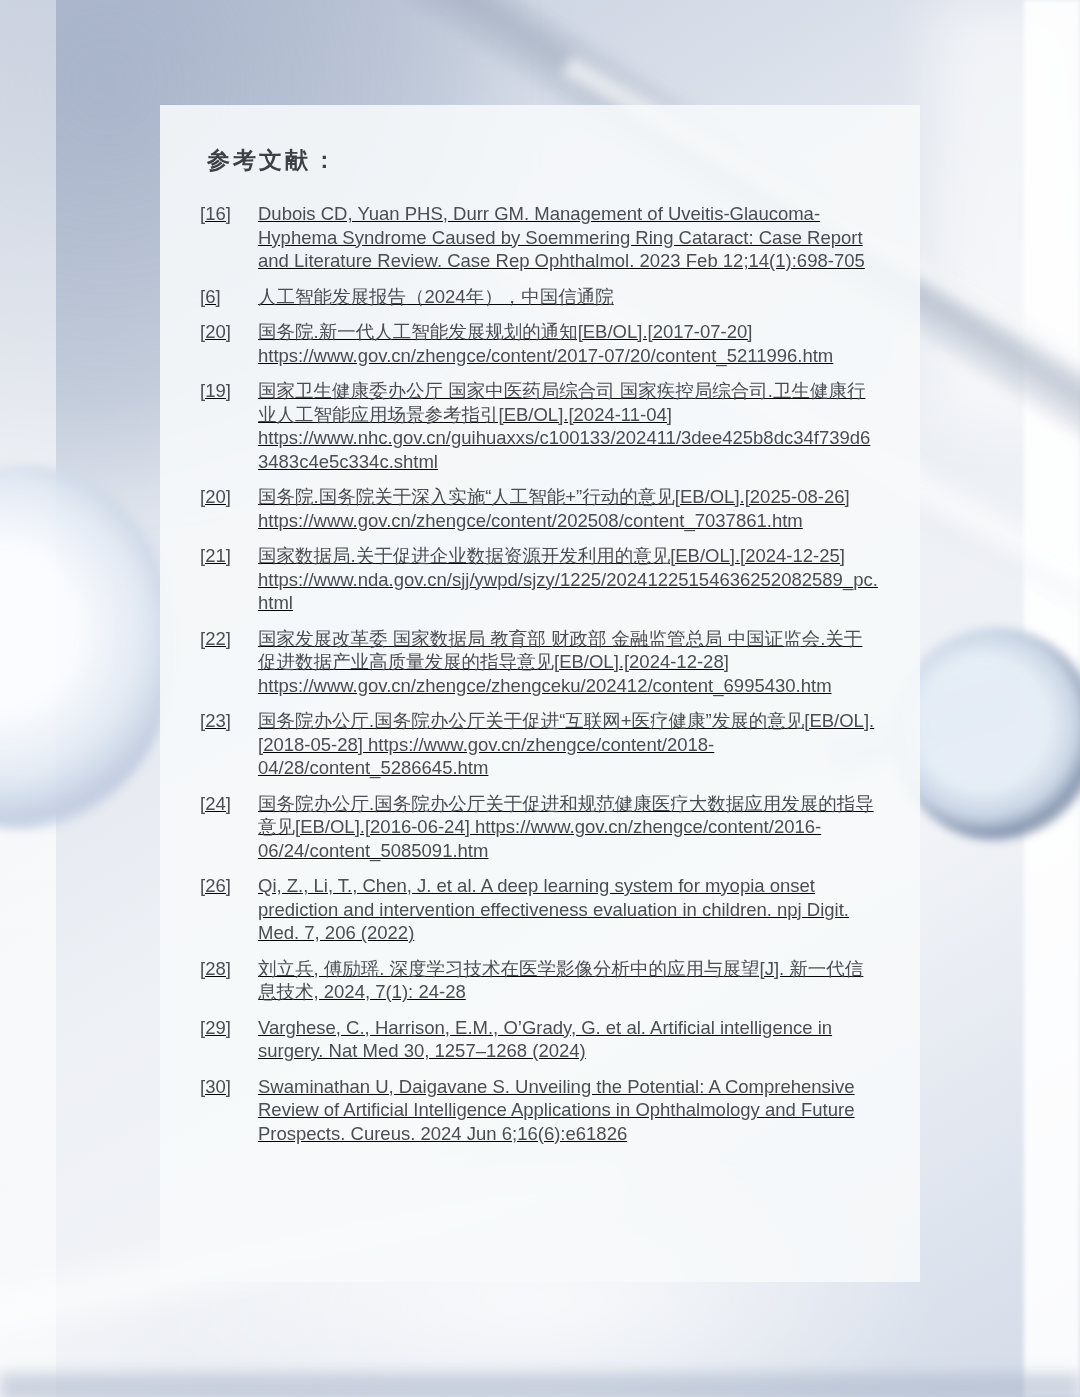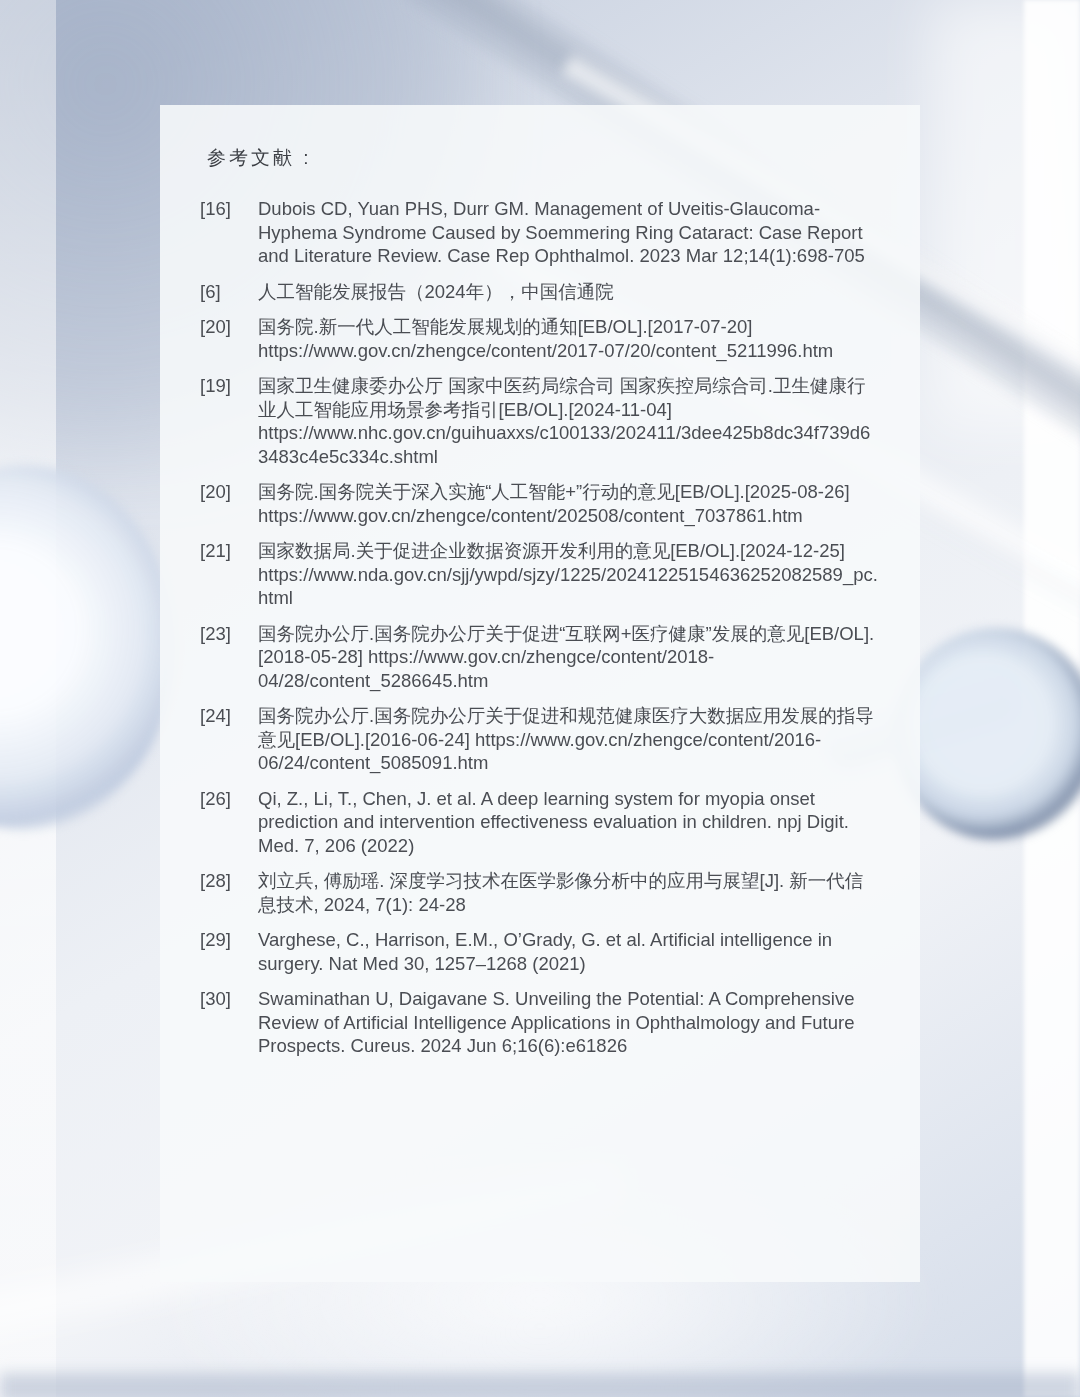--- a/index.html
+++ b/index.html
@@ -104,26 +104,27 @@
   }
 
   
   .panel {
     position: absolute; left: 160px; top: 105px;
     width: 760px; height: 1177px;
     background: rgba(247,249,251,0.88);
   }
   .title {
     margin: 40px 0 0 47px;
-    font-size: 19px; font-weight: 400;
+    font-size: 23px; font-weight: 700;
     letter-spacing: 3px;
     color: #3d4046;
   }
   .ref-list {
     margin: 26px 42px 12px 40px;
+    text-decoration: underline;
   }
   .ref-item {
     display: grid;
     grid-template-columns: 58px 1fr;
     margin-bottom: 12px;
   }
   .ref-num, .ref-text {
     font-size: 18.5px;
     line-height: 23.5px;
     color: #4a4d53;
@@ -153,21 +154,21 @@
     <div class="bottom-glow"></div>
     <div class="bottom-streak"></div>
     <div class="bottom-band"></div>
   </div>
 
   <div class="panel">
     <h1 class="title">参考文献 :</h1>
     <div class="ref-list">
   <div class="ref-item">
     <div class="ref-num">[16]</div>
-    <div class="ref-text">Dubois CD, Yuan PHS, Durr GM. Management of Uveitis-Glaucoma-Hyphema Syndrome Caused by Soemmering Ring Cataract: Case Report and Literature Review. Case Rep Ophthalmol. 2023 Mar 12;14(1):698-705</div>
+    <div class="ref-text">Dubois CD, Yuan PHS, Durr GM. Management of Uveitis-Glaucoma-Hyphema Syndrome Caused by Soemmering Ring Cataract: Case Report and Literature Review. Case Rep Ophthalmol. 2023 Feb 12;14(1):698-705</div>
   </div>
 
   <div class="ref-item">
     <div class="ref-num">[6]</div>
     <div class="ref-text">人工智能发展报告（2024年），中国信通院</div>
   </div>
 
   <div class="ref-item">
     <div class="ref-num">[20]</div>
     <div class="ref-text">国务院.新一代人工智能发展规划的通知[EB/OL].[2017-07-20] https://www.gov.cn/zhengce/content/2017-07/20/content_5211996.htm</div>
@@ -181,20 +182,24 @@
   <div class="ref-item">
     <div class="ref-num">[20]</div>
     <div class="ref-text">国务院.国务院关于深入实施“人工智能+”行动的意见[EB/OL].[2025-08-26] https://www.gov.cn/zhengce/content/202508/content_7037861.htm</div>
   </div>
 
   <div class="ref-item">
     <div class="ref-num">[21]</div>
     <div class="ref-text">国家数据局.关于促进企业数据资源开发利用的意见[EB/OL].[2024-12-25] https://www.nda.gov.cn/sjj/ywpd/sjzy/1225/20241225154636252082589_pc.html</div>
   </div>
 
+  <div class="ref-item">
+    <div class="ref-num">[22]</div>
+    <div class="ref-text">国家发展改革委 国家数据局 教育部 财政部 金融监管总局 中国证监会.关于促进数据产业高质量发展的指导意见[EB/OL].[2024-12-28] https://www.gov.cn/zhengce/zhengceku/202412/content_6995430.htm</div>
+  </div>
 
   <div class="ref-item">
     <div class="ref-num">[23]</div>
     <div class="ref-text">国务院办公厅.国务院办公厅关于促进“互联网+医疗健康”发展的意见[EB/OL].[2018-05-28] https://www.gov.cn/zhengce/content/2018-04/28/content_5286645.htm</div>
   </div>
 
   <div class="ref-item">
     <div class="ref-num">[24]</div>
     <div class="ref-text">国务院办公厅.国务院办公厅关于促进和规范健康医疗大数据应用发展的指导意见[EB/OL].[2016-06-24] https://www.gov.cn/zhengce/content/2016-06/24/content_5085091.htm</div>
   </div>
@@ -206,21 +211,21 @@
   </div>
 
 
   <div class="ref-item">
     <div class="ref-num">[28]</div>
     <div class="ref-text">刘立兵, 傅励瑶. 深度学习技术在医学影像分析中的应用与展望[J]. 新一代信息技术, 2024, 7(1): 24-28</div>
   </div>
 
   <div class="ref-item">
     <div class="ref-num">[29]</div>
-    <div class="ref-text">Varghese, C., Harrison, E.M., O’Grady, G. et al. Artificial intelligence in surgery. Nat Med 30, 1257–1268 (2021)</div>
+    <div class="ref-text">Varghese, C., Harrison, E.M., O’Grady, G. et al. Artificial intelligence in surgery. Nat Med 30, 1257–1268 (2024)</div>
   </div>
 
   <div class="ref-item">
     <div class="ref-num">[30]</div>
     <div class="ref-text">Swaminathan U, Daigavane S. Unveiling the Potential: A Comprehensive Review of Artificial Intelligence Applications in Ophthalmology and Future Prospects. Cureus. 2024 Jun 6;16(6):e61826</div>
   </div>
 </div>
   </div>
 
 </div>

